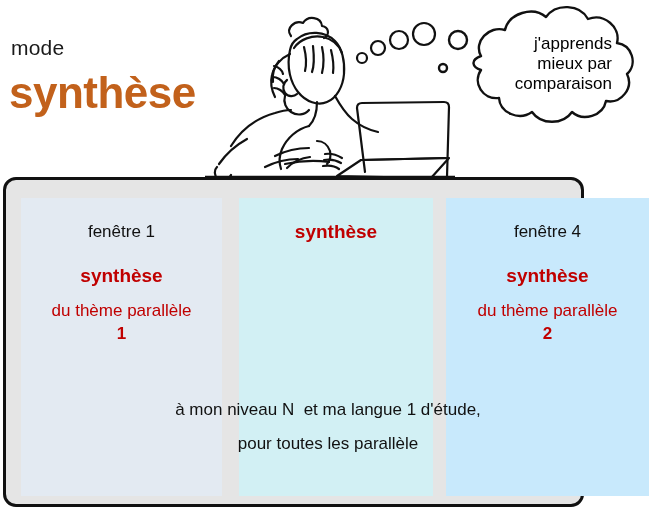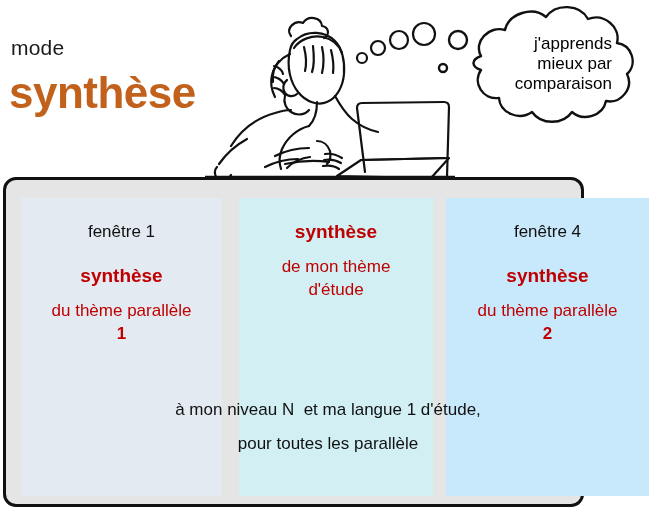--- a/index.html
+++ b/index.html
@@ -217,24 +217,20 @@
     <div class="col-window">fenêtre 1</div>
     <div class="col-synthese">synthèse</div>
     <div class="col-desc">
       <span>du thème parallèle</span>
       <span class="emph">1</span>
     </div>
   </div>
 
   <div class="column" id="col-2">
     <div class="col-synthese">synthèse</div>
-    <div class="col-desc">
-      <span>de mon thème d'étude</span>
-      <span class="emph"></span>
-    </div>
   </div>
 
   <div class="column" id="col-3">
     <div class="col-window">fenêtre 4</div>
     <div class="col-synthese">synthèse</div>
     <div class="col-desc">
       <span>du thème parallèle</span>
       <span class="emph">2</span>
     </div>
   </div>

